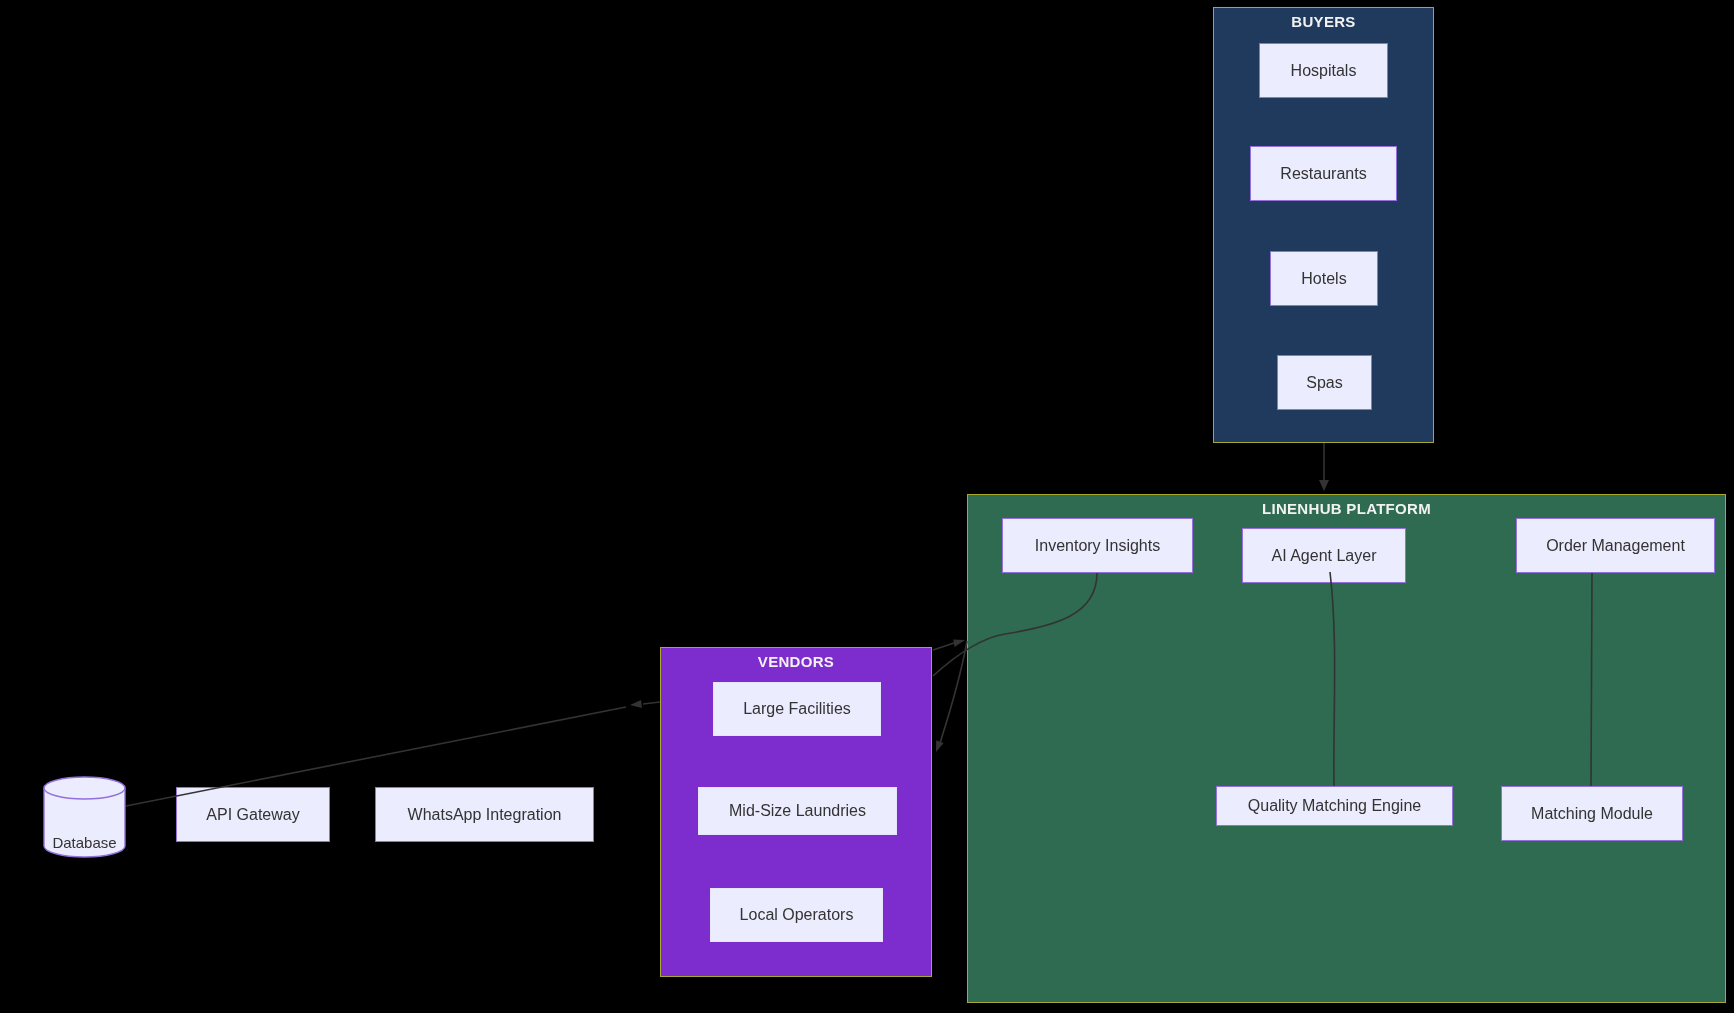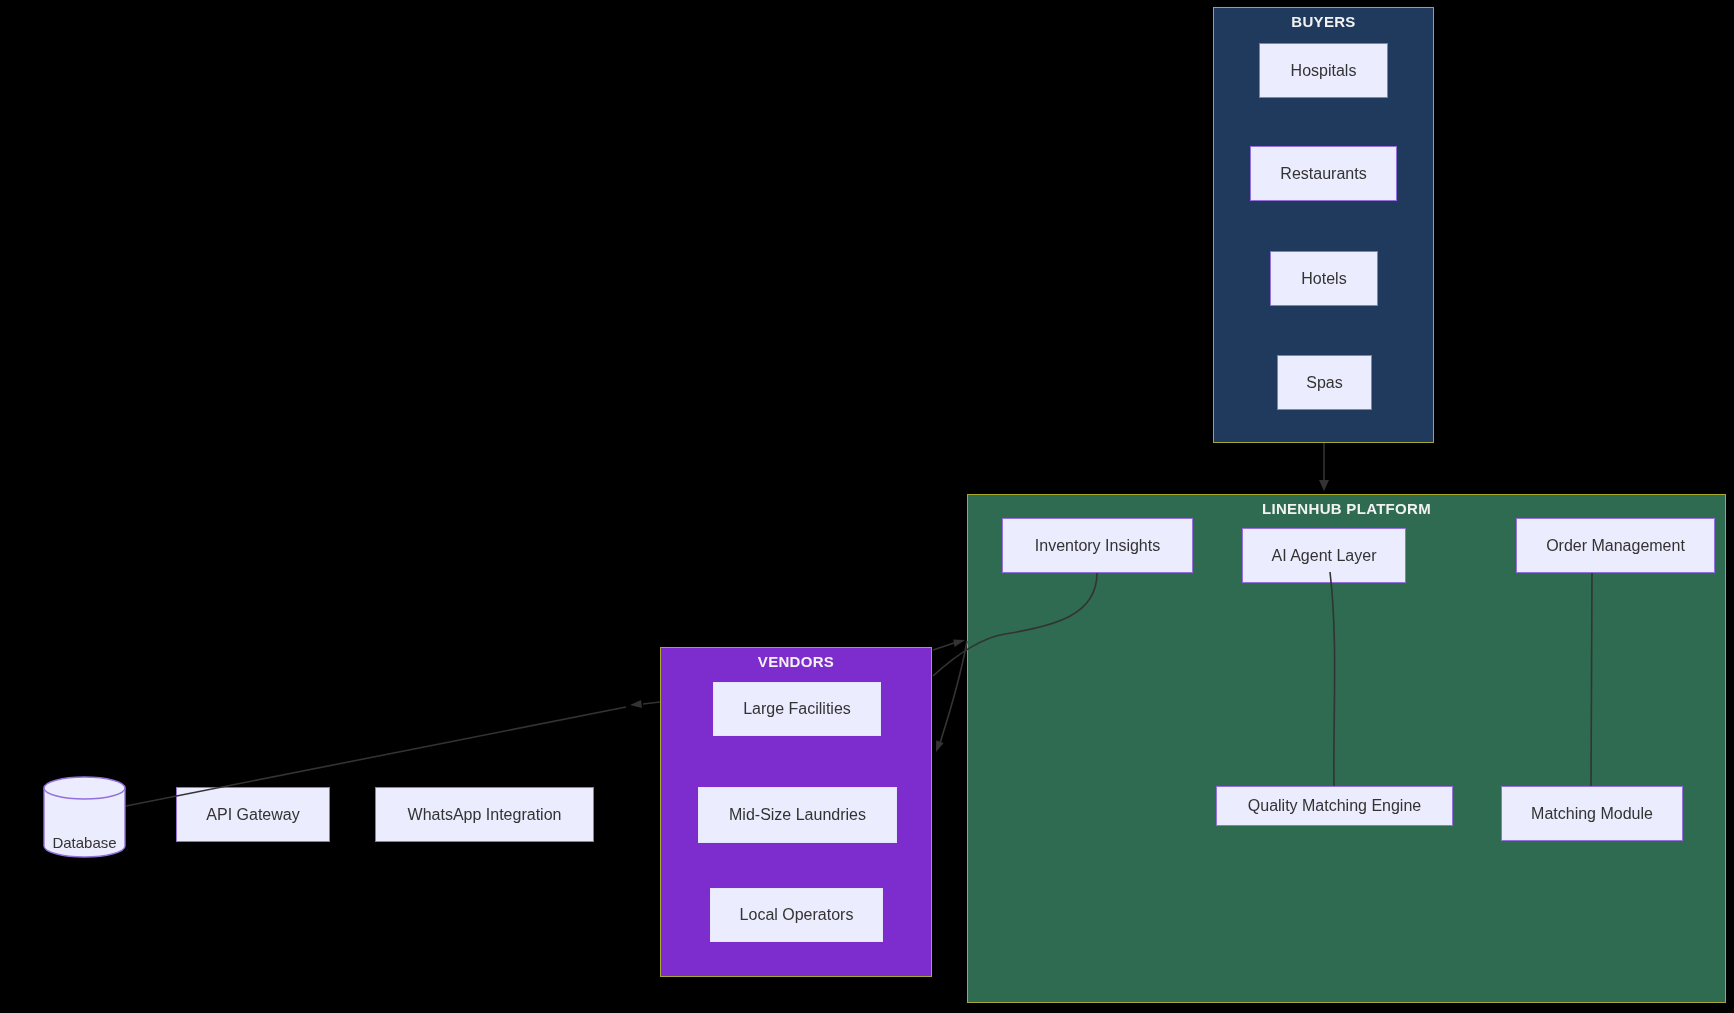--- a/index.html
+++ b/index.html
@@ -43,21 +43,21 @@
   <div class="node" style="left:1002px;top:518px;width:191px;height:55px;">Inventory Insights</div>
   <div class="node" style="left:1242px;top:518px;width:164px;height:55px;margin-top:10px;">AI Agent Layer</div>
   <div class="node" style="left:1492px;top:518px;width:199px;height:55px;margin-left:24px;">Order Management</div>
   <div class="node" style="left:1216px;top:786px;width:237px;height:40px;">Quality Matching Engine</div>
   <div class="node" style="left:1501px;top:786px;width:182px;height:55px;">Matching Module</div>
 
   <section class="cluster" style="left:660px;top:647px;width:272px;height:330px;background:var(--vendors-fill);padding-left:44px;">
     <div class="cluster-title">VENDORS</div>
   </section>
   <div class="node vendor-node" style="left:713px;top:682px;width:168px;height:54px;">Large Facilities</div>
-  <div class="node vendor-node" style="left:698px;top:787px;width:199px;height:56px;">Mid-Size Laundries</div>
+  <div class="node vendor-node" style="left:698px;top:787px;width:199px;height:48px;">Mid-Size Laundries</div>
   <div class="node vendor-node" style="left:710px;top:888px;width:173px;height:54px;">Local Operators</div>
 
   <div class="cyl-wrap" style="left:43px;top:776px;width:83px;height:82px;">
     <svg width="83" height="82" viewBox="0 0 83 82">
       <path d="M1,12 v58 a40.5,11 0 0 0 81,0 v-58" fill="var(--node-fill)" stroke="var(--node-border)" stroke-width="1.4"></path>
       <ellipse cx="41.5" cy="12" rx="40.5" ry="11" fill="var(--node-fill)" stroke="var(--node-border)" stroke-width="1.4"></ellipse>
     </svg>
   </div>
   <div class="cyl-label" style="left:43px;top:834px;width:83px;">Database</div>
   <div class="node" style="left:176px;top:787px;width:154px;height:55px;">API Gateway</div>

